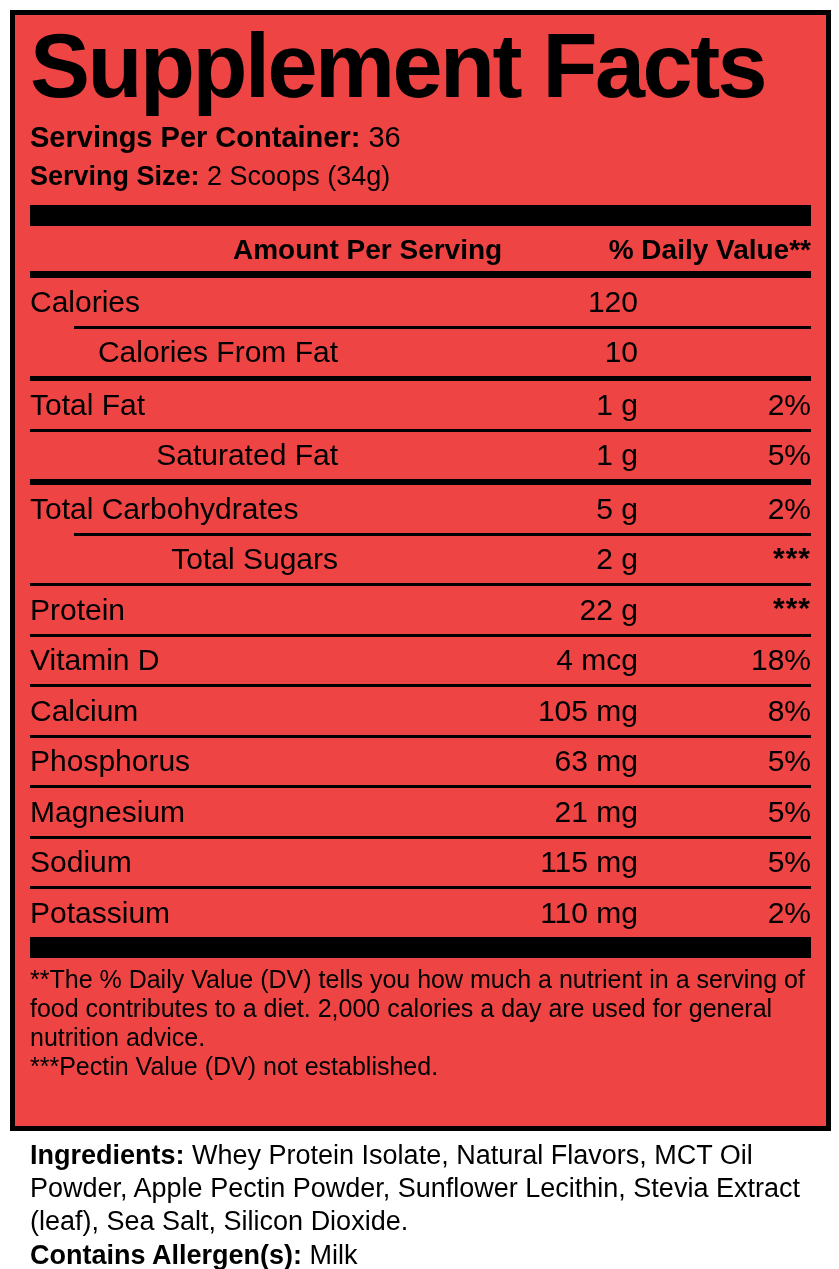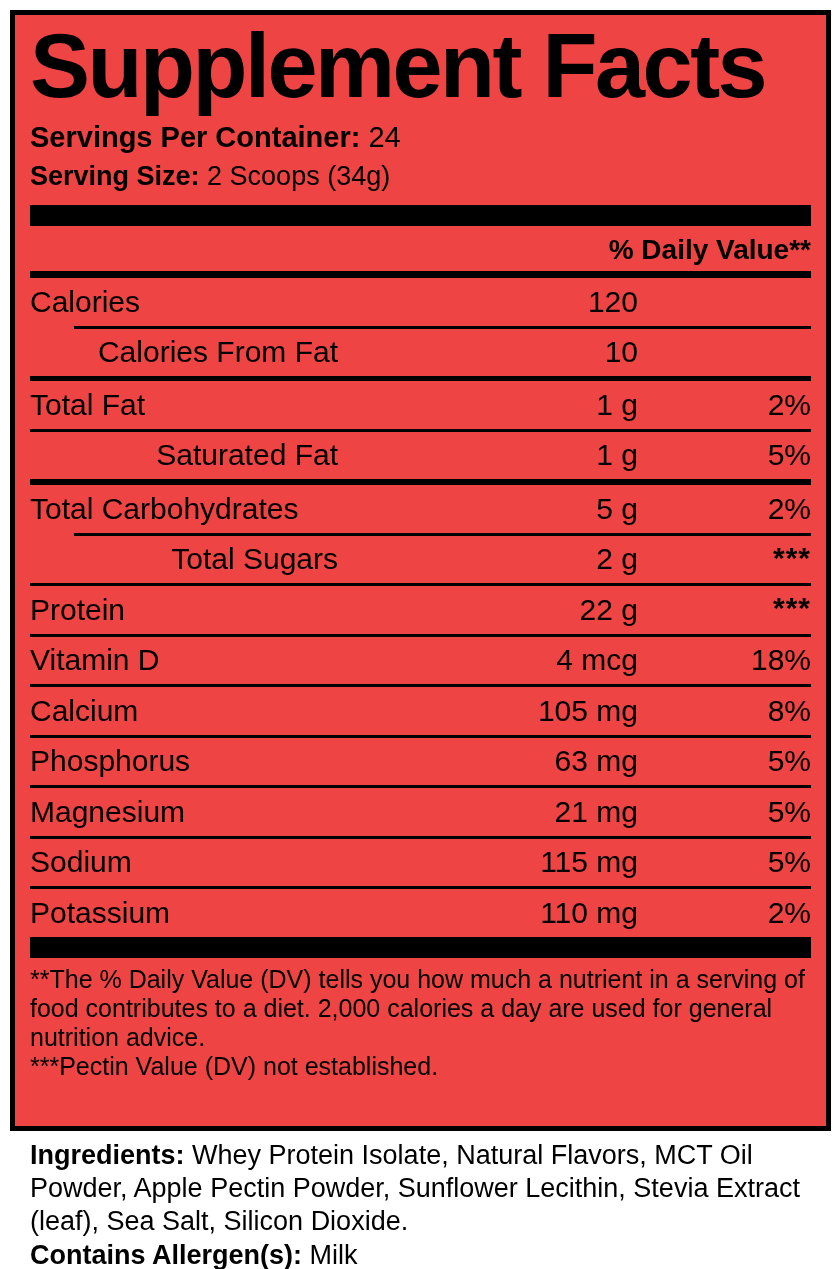--- a/index.html
+++ b/index.html
@@ -54,31 +54,32 @@
   .allergens { margin-top: 1px; }
 </style>
 </head>
 <body>
 
 <div class="panel">
   <div class="title">Supplement Facts</div>
 
   <div class="meta-line">
     <b>Servings Per Container:</b>
-    <span>24</span>
+    <span>36</span>
   </div>
 
   <div class="meta-line size">
     <b>Serving Size:</b>
     <span>2 Scoops (34g)</span>
   </div>
 
   <div class="bar thick top-bar"></div>
 
   <div class="col-headers">
+    <span class="amount-head">Amount Per Serving</span>
     <span class="dv-head">% Daily Value**</span>
   </div>
 
   <div class="bar header-bar"></div>
 
   <div class="rows">
   <div class="row">
     <span class="cell-name">Calories</span>
     <span class="cell-amount">120</span>
     <span class="cell-dv"></span>

